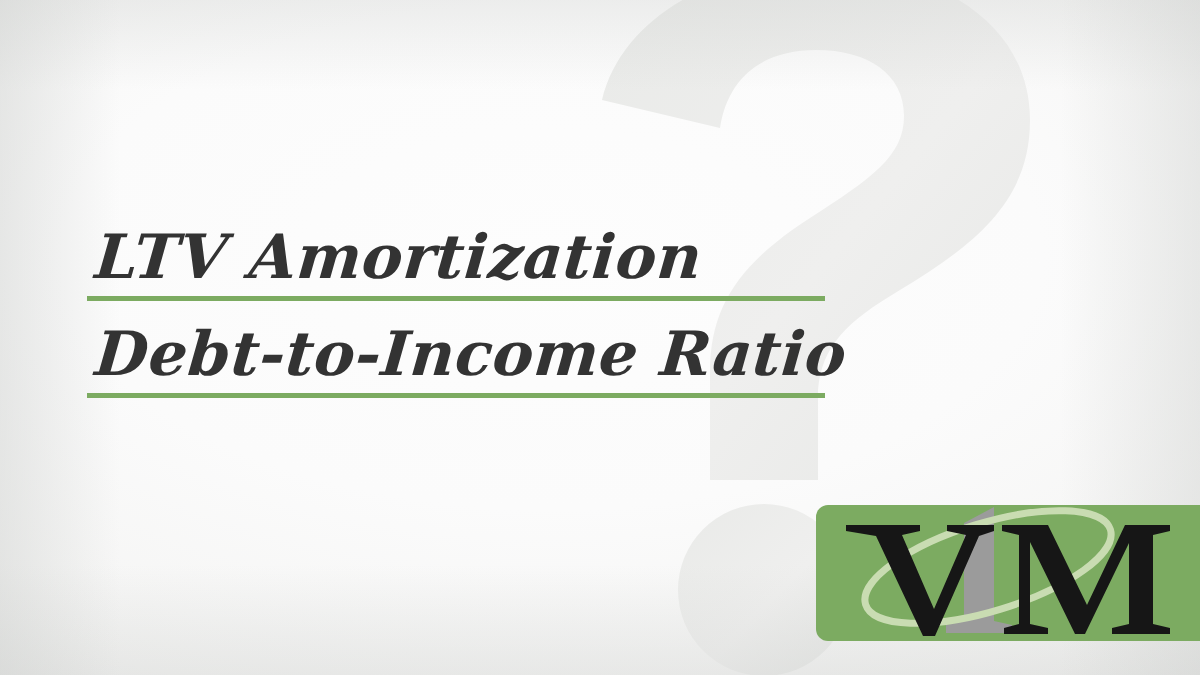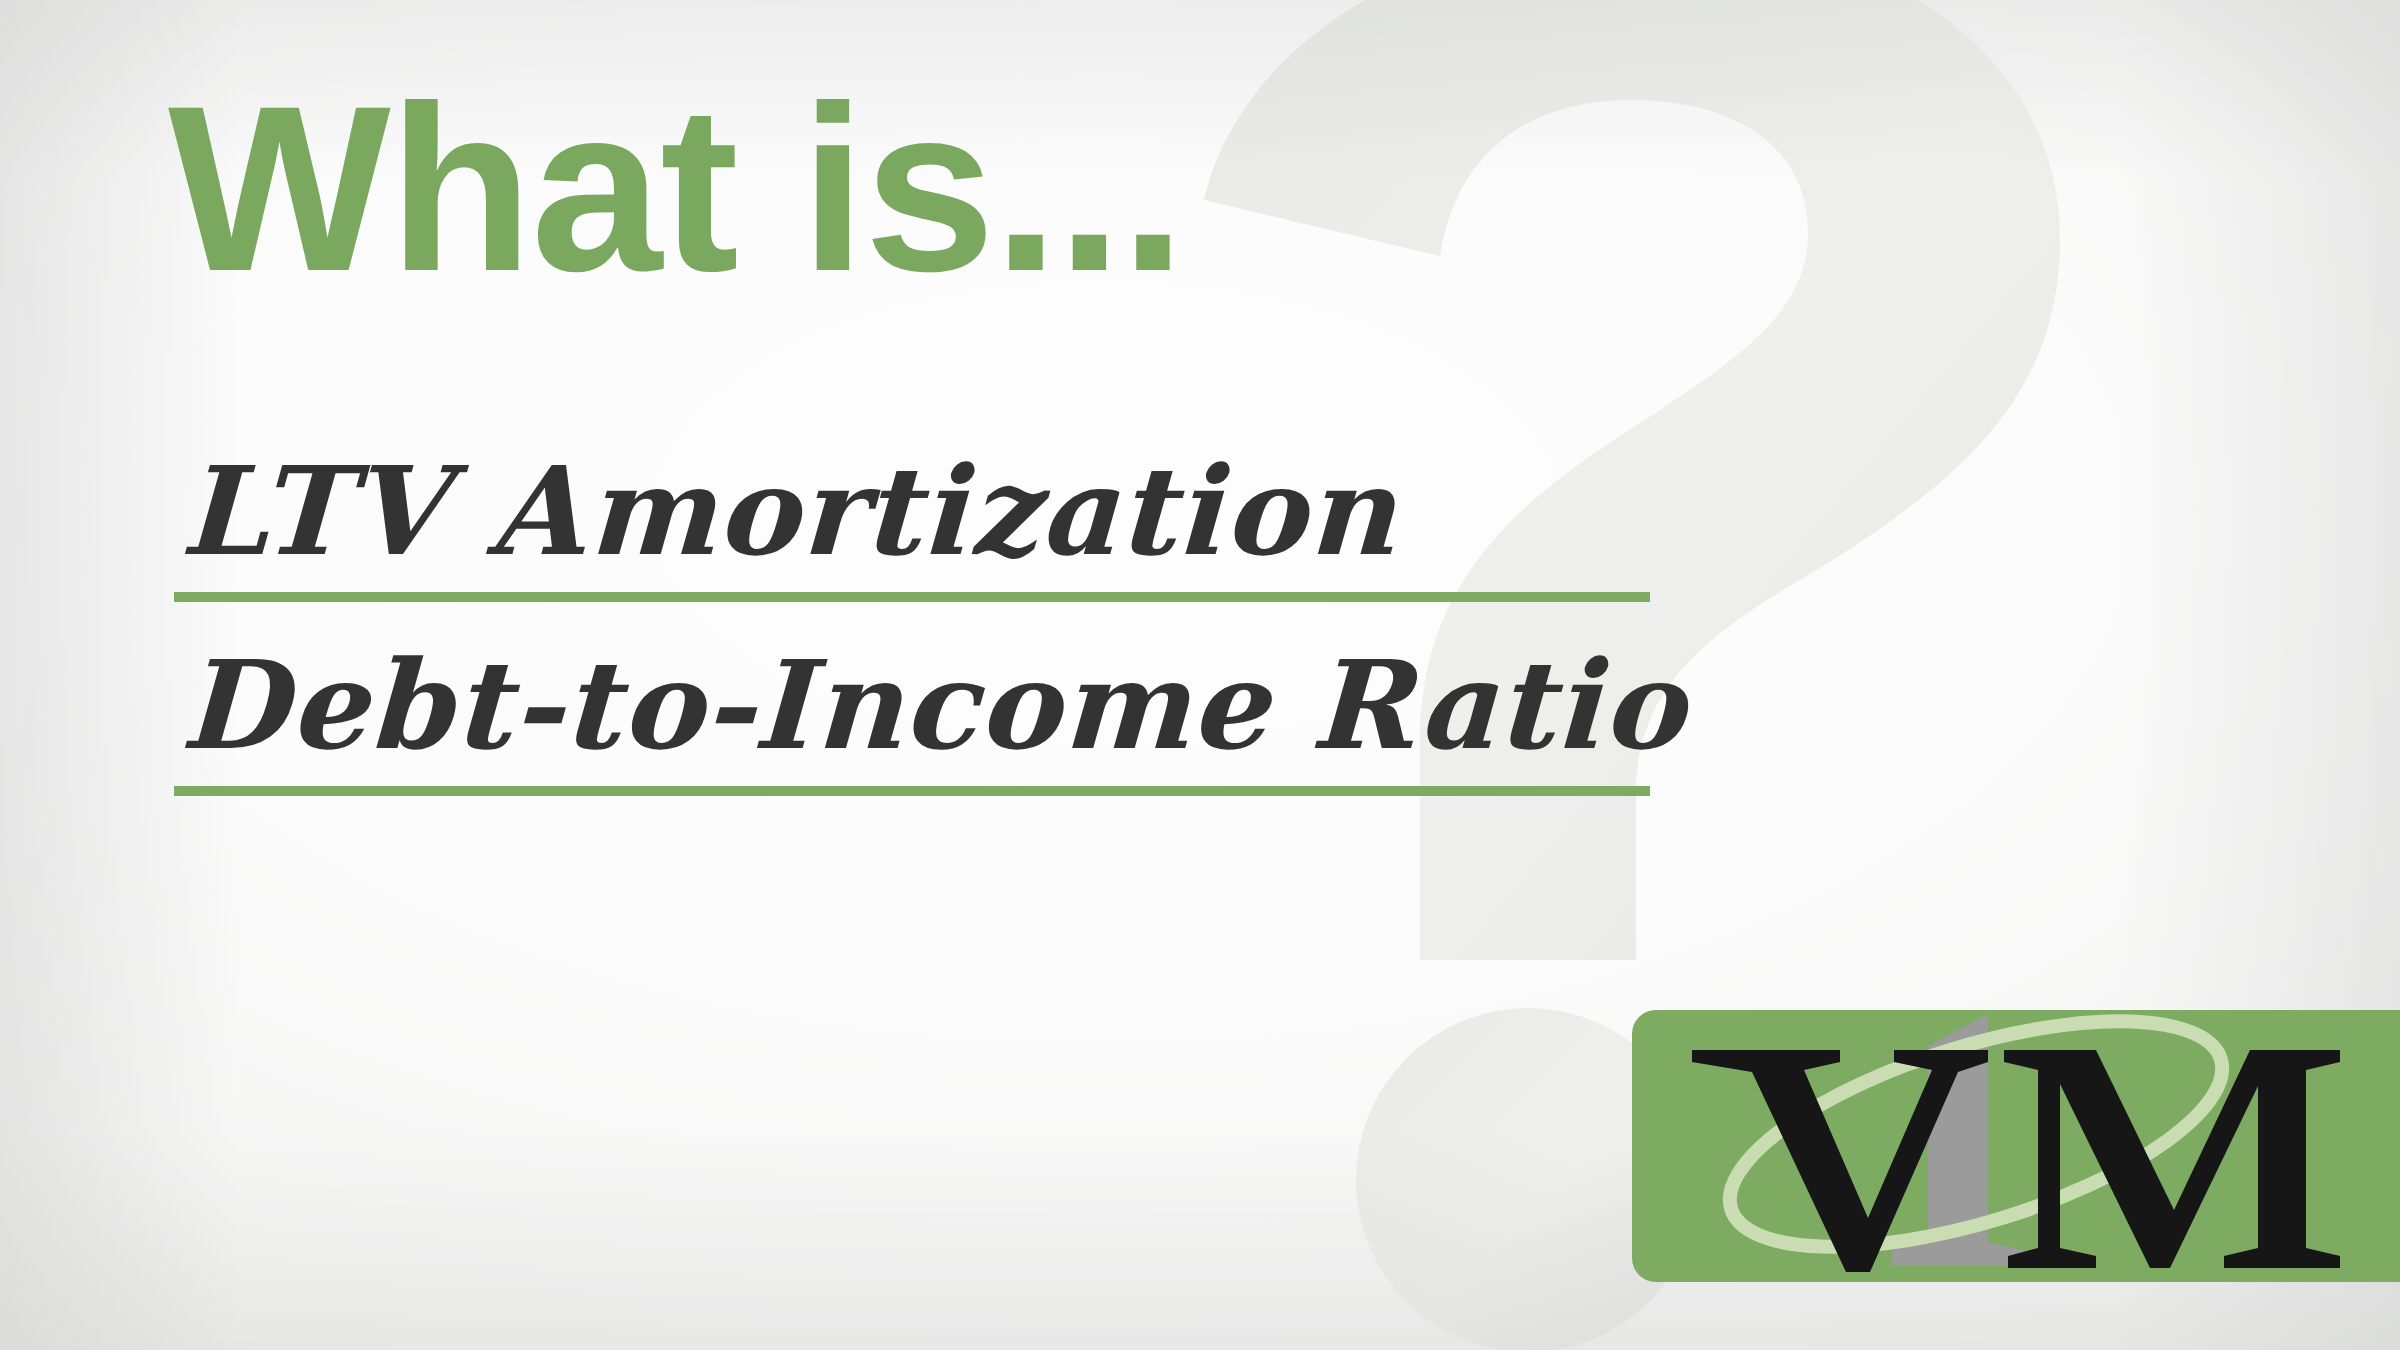--- a/index.html
+++ b/index.html
@@ -145,21 +145,20 @@
                  C 204 90, 168 116, 160 168
                  Z"></path>
 
         <circle cx="204" cy="630" r="86"></circle>
       </g>
     </svg>
   </div>
 
   <div class="vignette"></div>
 
-  <div class="headline">What is...</div>
 
   <div class="hand-list">
 
     <div class="hand-row">
       <div class="hand-text">LTV Amortization</div>
       <div class="hand-rule"></div>
     </div>
 
     <div class="hand-row">
       <div class="hand-text">Debt-to-Income Ratio</div>

